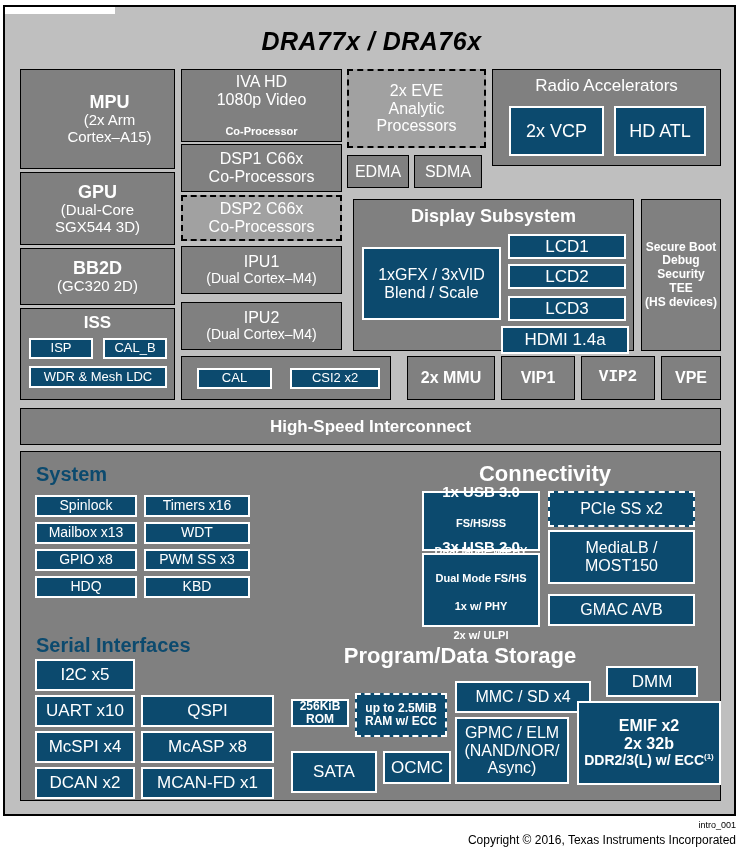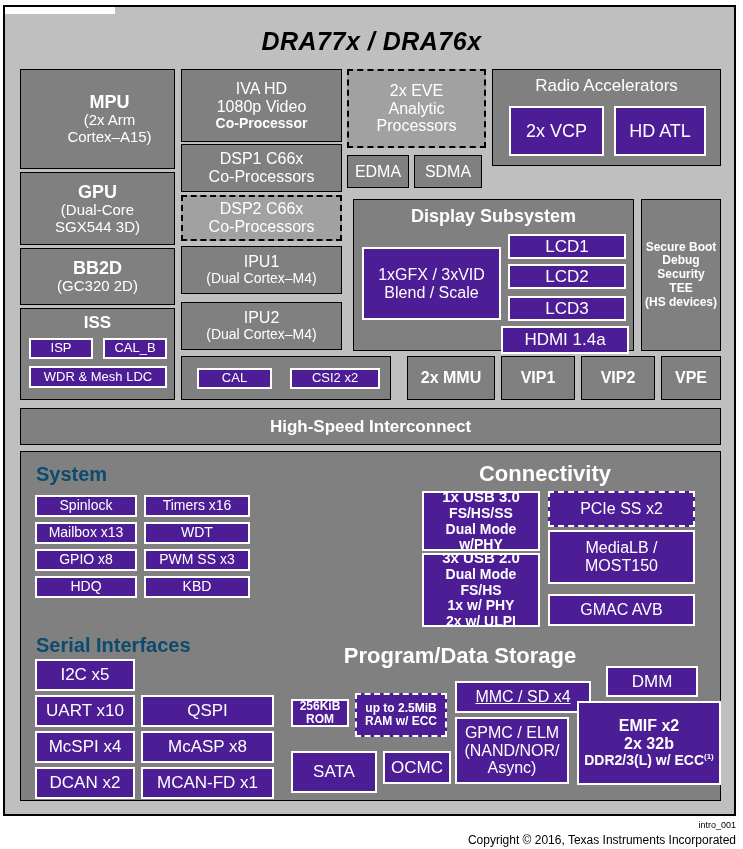--- a/index.html
+++ b/index.html
@@ -32,29 +32,29 @@
     background:#808080;border:1px solid #000;
     color:#ffffff;text-align:center;
     display:flex;flex-direction:column;align-items:center;justify-content:center;
     line-height:1.12;
   }
   .blk.dashed{border:2px dashed #000;background:#a1a1a1;}
 
   
   .pill{
     position:absolute;box-sizing:border-box;
-    background:#4c1d95;border:2px solid #ffffff;
+    background:#0c4a6e;border:2px solid #ffffff;
     color:#ffffff;text-align:center;
     display:flex;flex-direction:column;align-items:center;justify-content:center;
     line-height:1.12;
   }
   .pill.dashed{border:2px dashed #ffffff;}
 
   .ttl{font-weight:bold;}
-  .t11{font-size:14px;}
+  .t11{font-size:11px;margin-top:16px;}
   .t12{font-size:12px;}
   .t13{font-size:13px;}
   .t14{font-size:14px;}
   .t15{font-size:15px;}
   .t16{font-size:16px;}
   .t17{font-size:17px;}
   .t18{font-size:18px;}
   .t20{font-size:20px;}
   .t22{font-size:22px;}
 
@@ -208,21 +208,21 @@
       <div class="ttl t12 line">TEE</div>
       <div class="ttl t12 line">(HS devices)</div>
     </div>
 
     <div class="blk ttl t16" style="left:402px;top:349px;width:88px;height:44px;">
       <span>2x MMU</span>
     </div>
     <div class="blk ttl t16" style="left:496px;top:349px;width:74px;height:44px;">
       <span>VIP1</span>
     </div>
-    <div class="blk ttl t16" style="left:576px;top:349px;width:74px;height:44px;">
+    <div class="blk ttl t16" style="left:576px;top:349px;width:74px;height:44px;font-family:Liberation Mono, monospace;">
       <span>VIP2</span>
     </div>
     <div class="blk ttl t16" style="left:656px;top:349px;width:60px;height:44px;">
       <span>VPE</span>
     </div>
 
     <div class="blk ttl t17" style="left:15px;top:401px;width:701px;height:37px;">
       <span>High-Speed Interconnect</span>
     </div>
 
@@ -309,21 +309,21 @@
     <div class="pill dashed" style="left:350px;top:686px;width:92px;height:44px;">
       <div class="ttl t12">up to 2.5MiB</div>
       <div class="ttl t12">RAM w/ ECC</div>
     </div>
     <div class="pill t17" style="left:286px;top:744px;width:86px;height:42px;">
       <span>SATA</span>
     </div>
     <div class="pill t17" style="left:378px;top:744px;width:68px;height:33px;">
       <span>OCMC</span>
     </div>
-    <div class="pill t16" style="left:450px;top:674px;width:136px;height:32px;text-decoration:underline;">
+    <div class="pill t16" style="left:450px;top:674px;width:136px;height:32px;">
       <span>MMC / SD x4</span>
     </div>
     <div class="pill" style="left:450px;top:710px;width:114px;height:67px;">
       <div class="t16">GPMC / ELM</div>
       <div class="t16">(NAND/NOR/</div>
       <div class="t16">Async)</div>
     </div>
     <div class="pill t17" style="left:601px;top:659px;width:92px;height:31px;">
       <span>DMM</span>
     </div>

